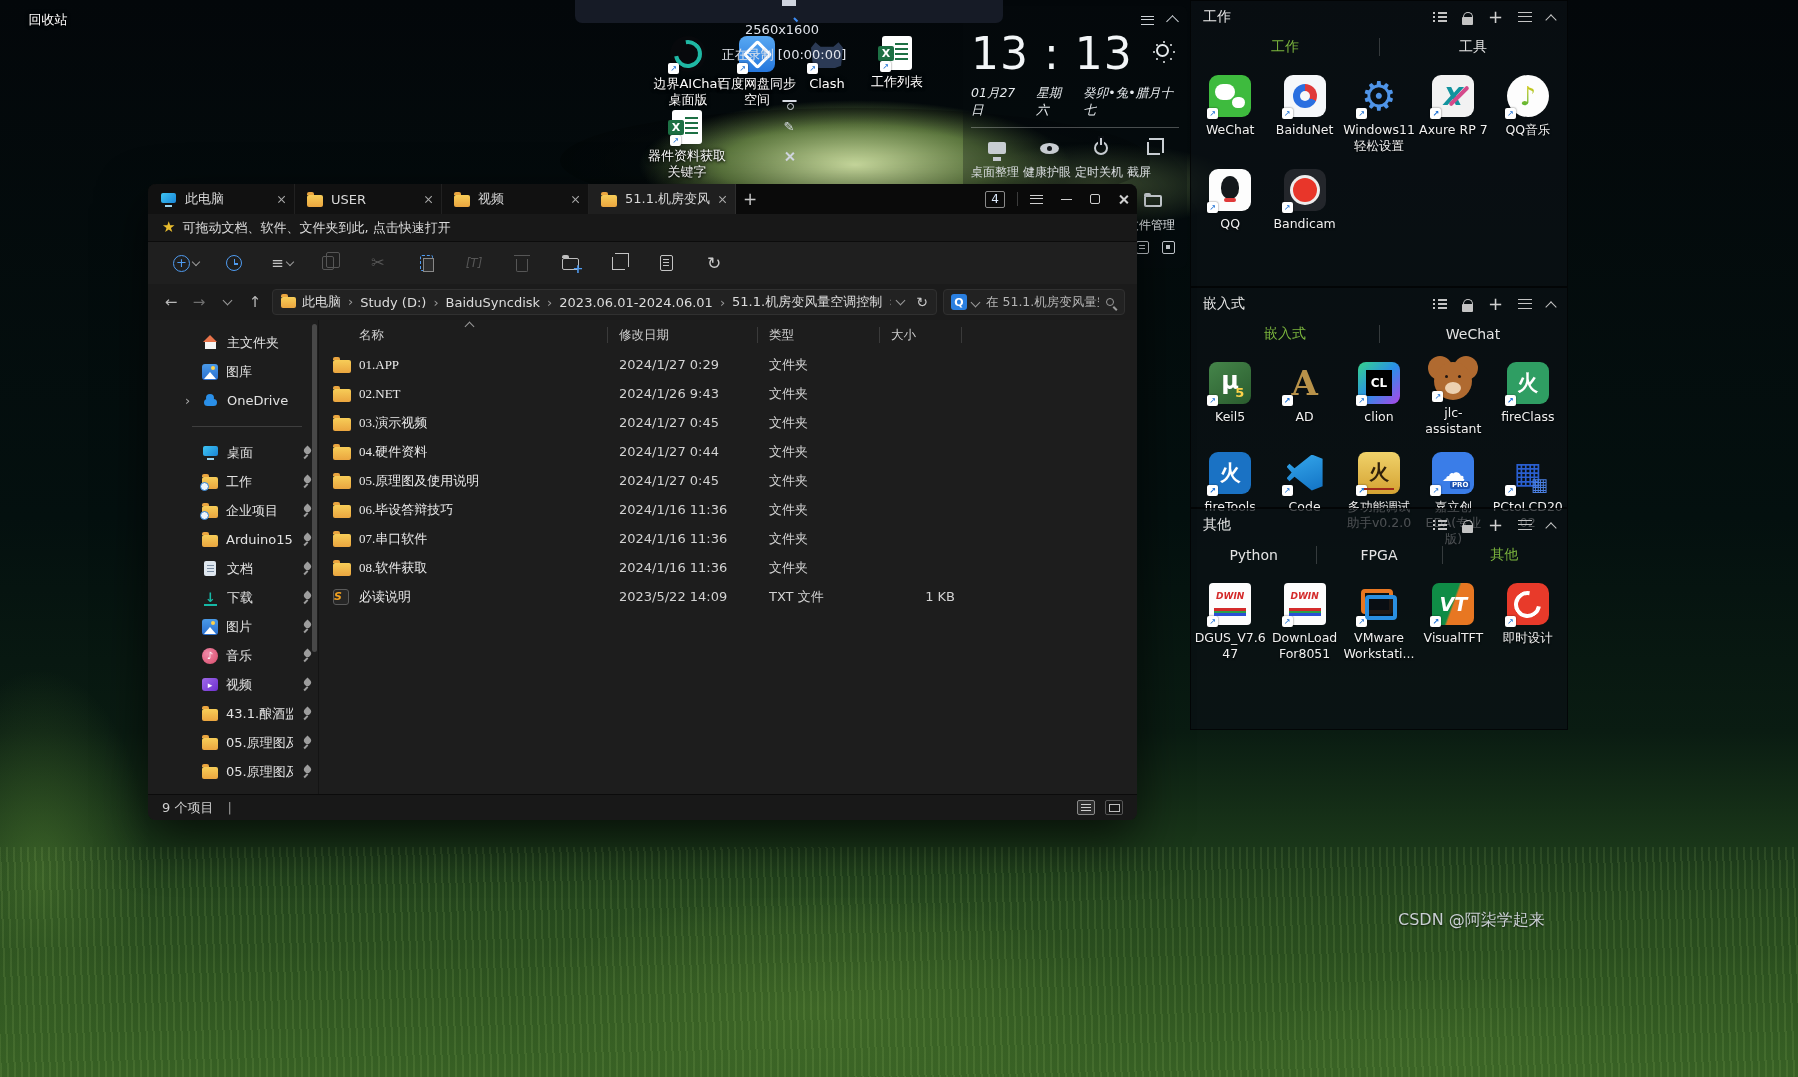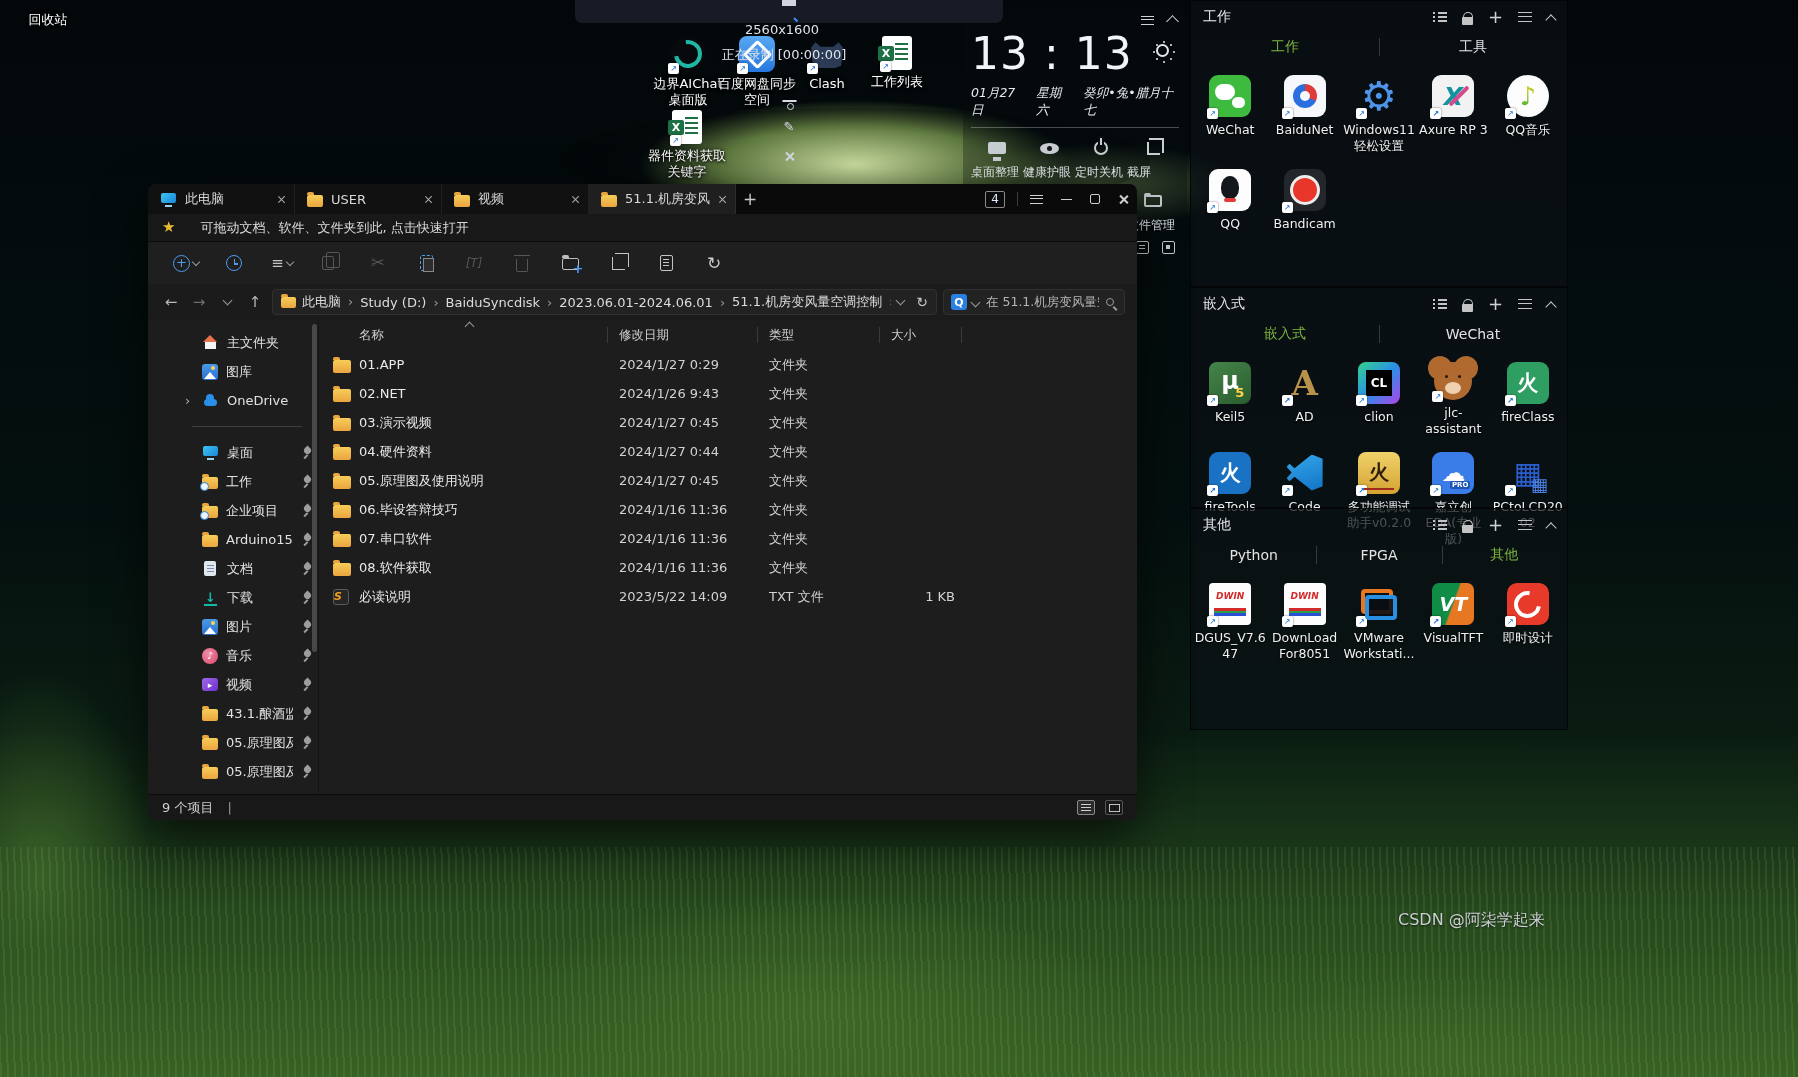--- a/index.html
+++ b/index.html
@@ -113,21 +113,21 @@
     display:flex;align-items:center;justify-content:center;padding:0 3px;}
   .ctrl-sep{width:1px;height:14px;background:#3c3c3c;margin:0 -6px;}
   .min-icon{width:11px;height:1.6px;background:#cfcfcf;margin-top:1px;}
   .max-icon{width:10px;height:10px;border:1.4px solid #cfcfcf;border-radius:2px;}
   .x-icon{position:relative;width:11px;height:11px;}
   .x-icon::before,.x-icon::after{content:"";position:absolute;left:5px;top:0;width:1.5px;height:11px;background:#cfcfcf;}
   .x-icon::before{transform:rotate(45deg);}.x-icon::after{transform:rotate(-45deg);}
   .w-menu{width:13px;height:9px;border-top:1.6px solid #cfcfcf;border-bottom:1.6px solid #cfcfcf;position:relative;}
   .w-menu::before{content:"";position:absolute;left:0;right:0;top:2px;height:1.6px;background:#cfcfcf;}
 
-  .hintbar{height:28px;background:#181818;border-bottom:1px solid #0c0c0c;display:flex;align-items:center;gap:25px;
+  .hintbar{height:28px;background:#181818;border-bottom:1px solid #0c0c0c;display:flex;align-items:center;gap:7px;
     padding:0 14px;font-size:13px;color:#dcdcdc;flex:none;}
   .star-icon{color:#e8bc2e;font-size:15px;line-height:1;}
   .star-icon::before{content:"\2605";}
 
   .toolbar{height:42px;background:#1f1f1f;display:flex;align-items:center;padding-left:14px;flex:none;}
   .tbtn{width:48px;height:30px;display:flex;align-items:center;justify-content:center;gap:3px;cursor:pointer;position:relative;}
   .tb-chev{width:6px;height:6px;border-right:1.4px solid #9a9a9a;border-bottom:1.4px solid #9a9a9a;transform:rotate(45deg);margin-top:-3px;}
   .tb-new{width:17px;height:17px;border:1.6px solid #4f9bf0;border-radius:50%;color:#4f9bf0;display:flex;align-items:center;justify-content:center;font-size:13px;}
   .tb-new::before{content:"+";margin-top:-1px;}
   .tb-clock{width:16px;height:16px;border:1.6px solid #4f9bf0;border-radius:50%;position:relative;}
@@ -220,21 +220,21 @@
 
   .filearea{flex:1;display:flex;flex-direction:column;border-left:1px solid #141414;min-width:0;position:relative;}
   .col-caret{position:absolute;left:147px;top:3px;width:7px;height:7px;border-left:1.5px solid #9a9a9a;border-top:1.5px solid #9a9a9a;transform:rotate(45deg);}
   .fhead{height:30px;flex:none;display:flex;align-items:center;font-size:12.5px;color:#cfcfcf;position:relative;}
   .fhead .hsep{position:absolute;top:7px;width:1px;height:16px;background:#3a3a3a;}
   .c-name{position:absolute;left:40px;}.c-date{position:absolute;left:300px;}.c-type{position:absolute;left:450px;}.c-size{position:absolute;left:572px;}
   .flist{flex:1;overflow:hidden;}
   .frow{height:29px;display:flex;align-items:center;font-size:13px;position:relative;cursor:pointer;}
   .frow .f-ic{position:absolute;left:14px;width:18px;display:flex;}
   .frow .folder-icon{width:18px;height:13px;}
-  .frow .fname{position:absolute;left:40px;color:#eaeaea;white-space:nowrap;}
+  .frow .fname{position:absolute;left:40px;color:#eaeaea;white-space:nowrap;font-family:Liberation Serif, serif;}
   .frow .fdate{position:absolute;left:300px;color:#d2d2d2;}
   .frow .ftype{position:absolute;left:450px;color:#d2d2d2;}
   .frow .fsize{position:absolute;left:560px;width:76px;text-align:right;color:#d2d2d2;}
 
   .statusbar{height:26px;flex:none;background:#181818;border-top:1px solid #0b0b0b;display:flex;align-items:center;
     padding:0 14px;font-size:13px;color:#cfcfcf;}
   .statusbar .cnt::after{content:"|";margin-left:14px;color:#9a9a9a;}
   .viewbtns{margin-left:auto;display:flex;gap:10px;}
   .view-list{width:18px;height:15px;border:1px solid #8a8a8a;background:#2c2c2c;border-radius:2px;position:relative;cursor:pointer;}
   .view-list::before{content:"";position:absolute;left:3px;top:3px;width:10px;height:1.4px;background:#cfcfcf;box-shadow:0 3px 0 #cfcfcf,0 6px 0 #cfcfcf;}
@@ -838,21 +838,21 @@
           <span class="appico win11-icon">
             <i class="badge-lnk"></i>
           </span>
           <span class="albl">Windows11轻松设置</span>
         </div>
 
         <div class="app">
           <span class="appico axure-icon">
             <i class="badge-lnk"></i>
           </span>
-          <span class="albl">Axure RP 3</span>
+          <span class="albl">Axure RP 7</span>
         </div>
 
         <div class="app">
           <span class="appico qqmusic-icon">
             <i class="badge-lnk"></i>
           </span>
           <span class="albl">QQ音乐</span>
         </div>
 
         <div class="app">

